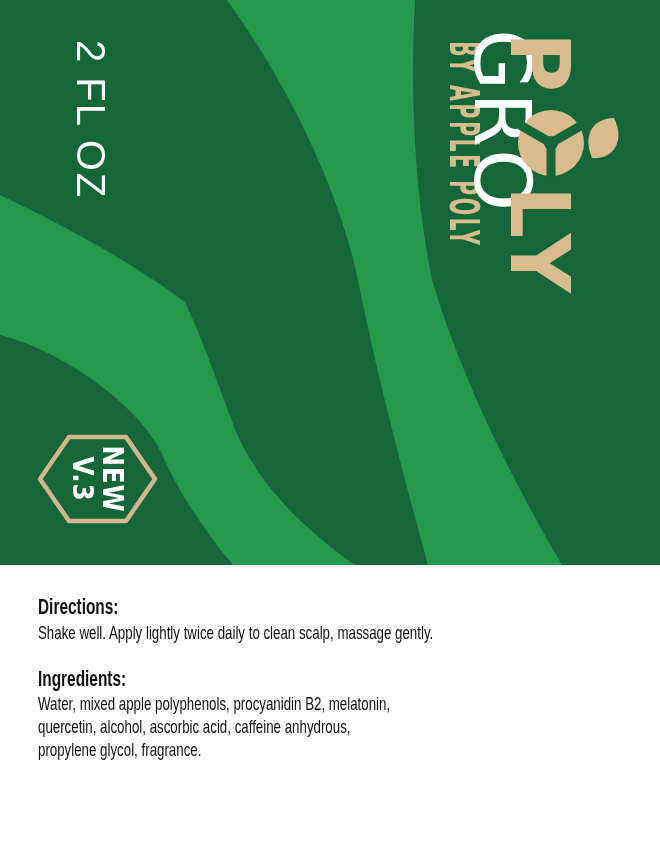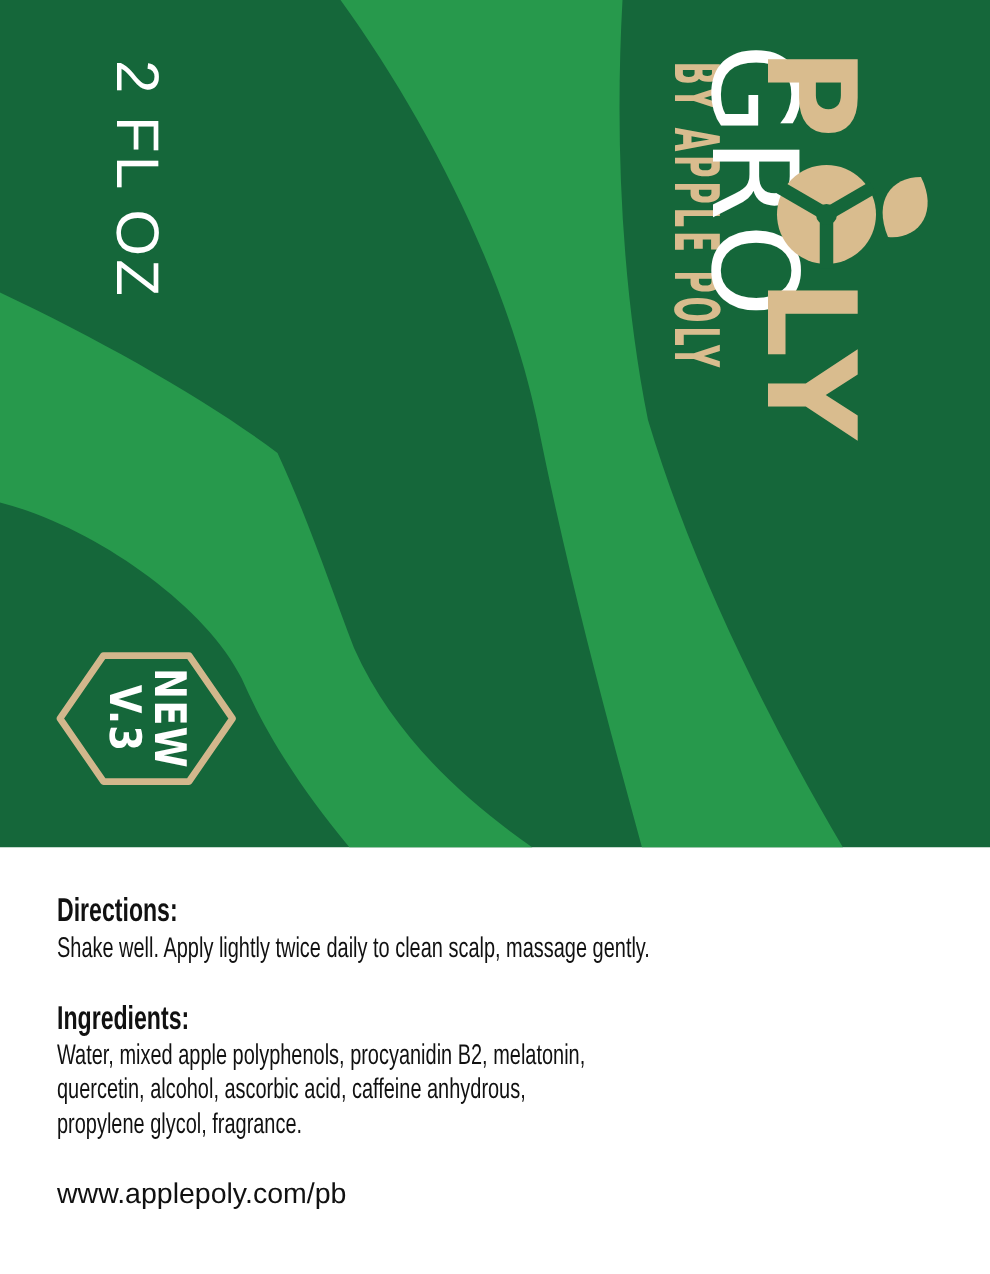--- a/index.html
+++ b/index.html
@@ -146,15 +146,14 @@
   <div class="copy sec-title t-directions squeeze">Directions:</div>
   <div class="copy sec-body b-directions squeeze">Shake well. Apply lightly twice daily to clean scalp, massage gently.</div>
 
   <div class="copy sec-title t-ingredients squeeze">Ingredients:</div>
   <div class="copy sec-body b-ingredients squeeze">
     <div>Water, mixed apple polyphenols, procyanidin B2, melatonin,</div>
     <div>quercetin, alcohol, ascorbic acid, caffeine anhydrous,</div>
     <div>propylene glycol, fragrance.</div>
   </div>
 
-  <div class="copy url">www.applepoly.com/pb</div>
 
 </div>
 
 </body></html>

